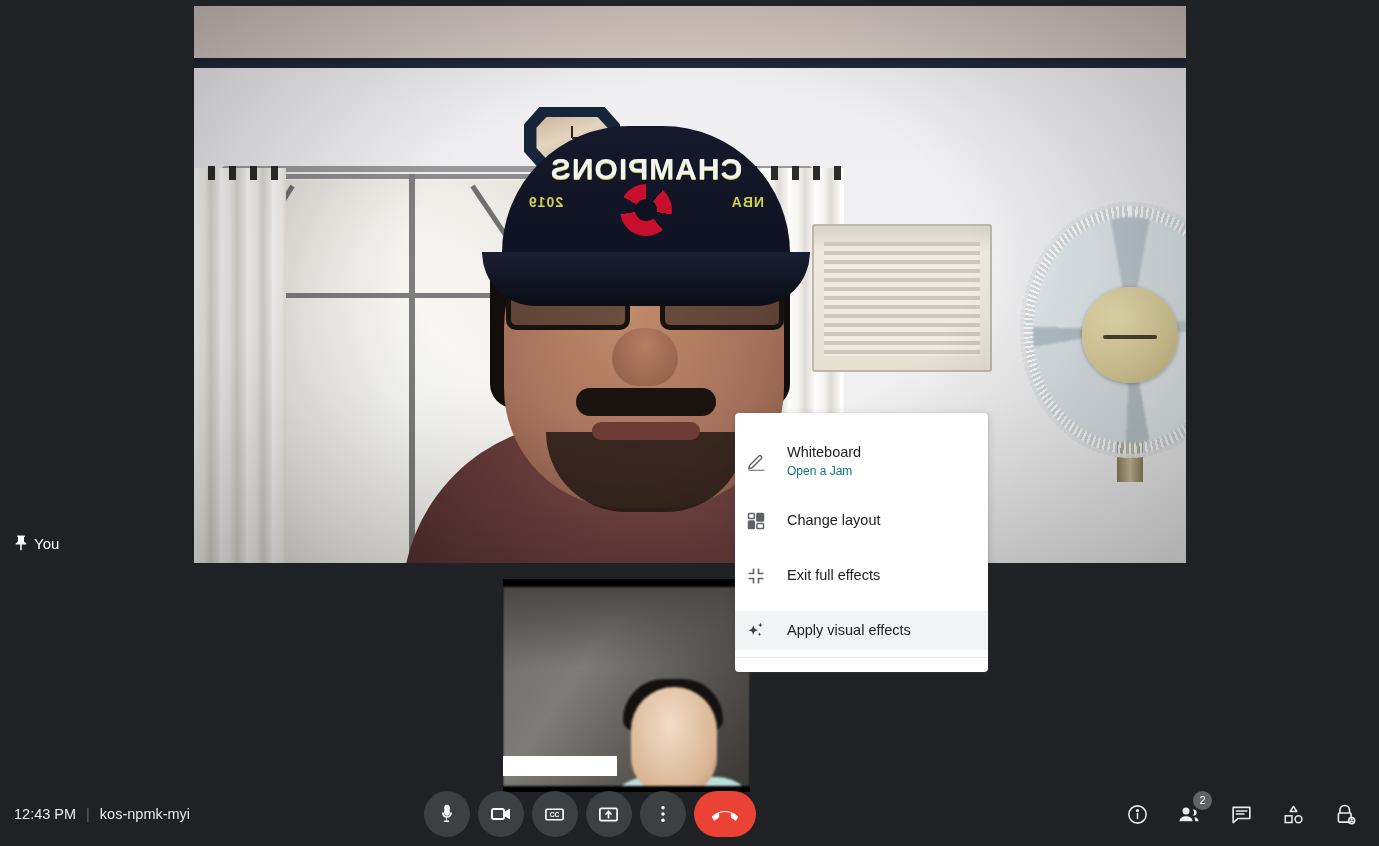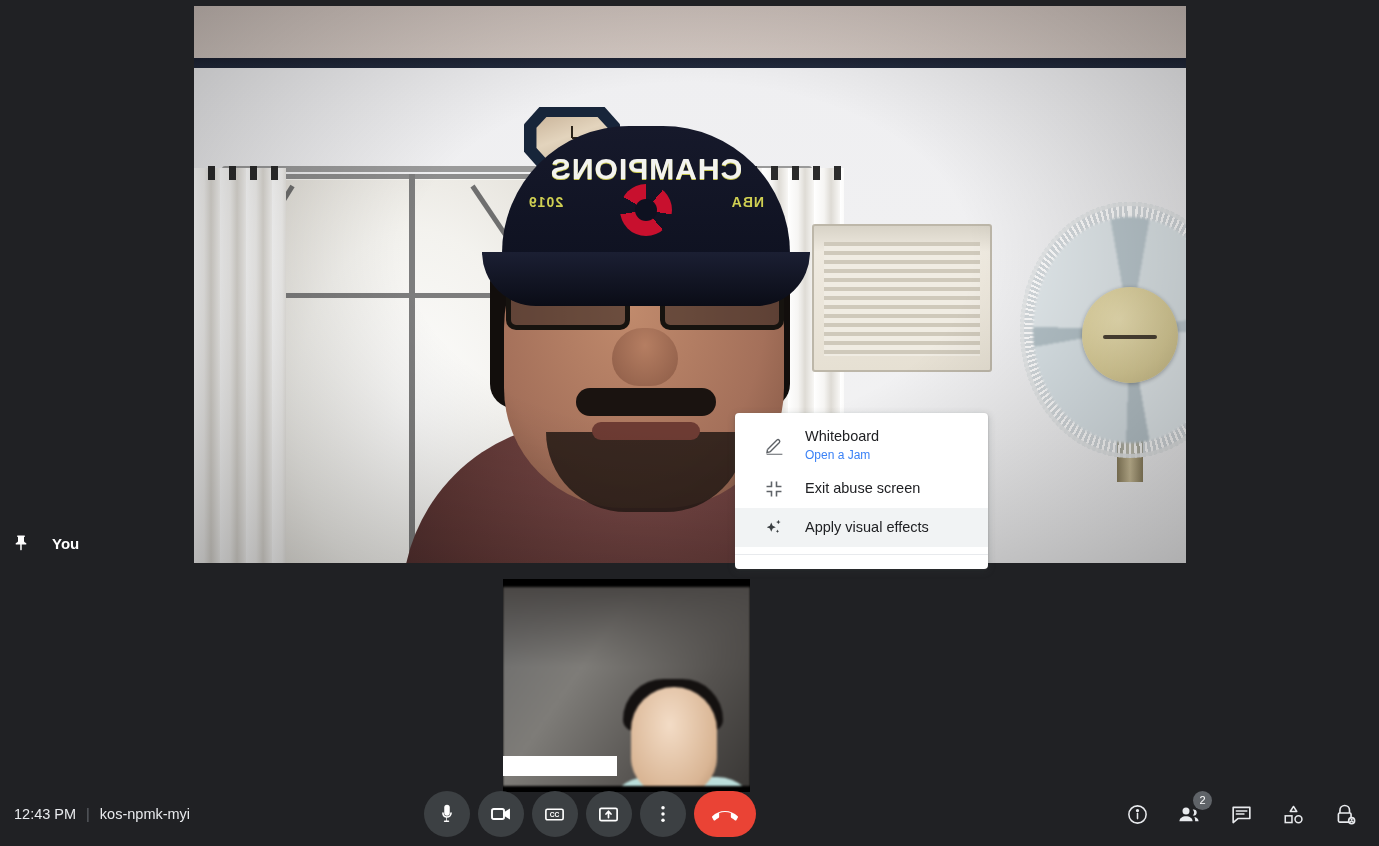--- a/index.html
+++ b/index.html
@@ -247,22 +247,22 @@
     filter:blur(.3px);
   }
   .cap .logo::after{
     content:""; position:absolute; left:28%; top:28%; width:44%; height:44%;
     border-radius:50%; background:#0e1120;
   }
 
   
   #pin-label{
     position:absolute; left:12px; top:531px;
-    display:flex; align-items:center; gap:22px;
-    font-size:15px; color:#fff;font-weight:bold;
+    display:flex; align-items:center; gap:4px;
+    font-size:15px; color:#fff;
   }
   #pin-label .pin-ico{ width:18px; height:24px; display:block; }
 
   
   #self-tile{
     position:absolute;
     left:503px; top:579px;
     width:247px; height:213px;
     background:#000;
     overflow:hidden;
@@ -305,40 +305,41 @@
     border-radius:4px;
     box-shadow:0 2px 6px 2px rgba(60,64,67,.15), 0 1px 2px rgba(60,64,67,.3);
     padding:8px 0 8px 0;
     color:#202124;
     z-index:40;
     overflow:hidden;
   }
   .menu-item{
     display:flex; align-items:center;
     min-height:39px;
-    padding:0 16px 0 26px;
+    padding:0 16px 0 8px;
     cursor:pointer;
     background:transparent;
+    margin-top:16px;
   }
   .menu-item.tall{ min-height:48px; align-items:center; }
   .menu-item.highlight{ background:#f1f3f4; }
   .menu-item .mi-ico{
     width:26px; min-width:26px; height:24px;
     display:flex; align-items:center; justify-content:center;
     margin-right:18px;
     color:#5f6368;
   }
   .menu-item .mi-txt{
     display:flex; flex-direction:column; justify-content:center;
   }
   .menu-item .mi-label{
     font-size:14.5px; color:#202124; line-height:19px;
   }
   .menu-item .mi-sub{
-    font-size:12px; color:#3b82f6; line-height:16px; margin-top:1px;
+    font-size:12px; color:#0f766e; line-height:16px; margin-top:1px;
   }
   .menu-divider{
     height:1px; background:#e8eaed; margin:7px 0 6px 0;
   }
 
   
   #bottom-bar{
     position:absolute; left:0; right:0; bottom:0; height:64px;
     display:flex; align-items:center;
     z-index:30;
@@ -483,32 +484,45 @@
           <path d="M4 16.5 3.4 20l3.4-.7"></path>
           <path d="M3 22h18" stroke-width="1.4"></path>
         </svg>
       </span>
       <span class="mi-txt">
         <span class="mi-label">Whiteboard</span>
         <span class="mi-sub">Open a Jam</span>
       </span>
     </div>
 
+    <div class="menu-item">
+      <span class="mi-ico">
+        <svg viewBox="0 0 24 24" width="20" height="20" fill="none" stroke="#5f6368" stroke-width="1.8">
+          <rect x="3" y="3" width="7" height="6" rx="1"></rect>
+          <rect x="13" y="3" width="8" height="9" rx="1" fill="#5f6368"></rect>
+          <rect x="3" y="12" width="7" height="9" rx="1" fill="#5f6368"></rect>
+          <rect x="13" y="15" width="8" height="6" rx="1"></rect>
+        </svg>
+      </span>
+      <span class="mi-txt">
+        <span class="mi-label">Change layout</span>
+      </span>
+    </div>
 
     <div class="menu-item">
       <span class="mi-ico">
         <svg viewBox="0 0 24 24" width="20" height="20" fill="none" stroke="#5f6368" stroke-width="1.9" stroke-linecap="square">
           <path d="M4 9h5V4"></path>
             <path d="M20 9h-5V4"></path>
           <path d="M4 15h5v5"></path>
             <path d="M20 15h-5v5"></path>
         </svg>
       </span>
       <span class="mi-txt">
-        <span class="mi-label">Exit abuse screen</span>
+        <span class="mi-label">Exit full effects</span>
       </span>
     </div>
 
     <div class="menu-item highlight">
       <span class="mi-ico">
         <svg viewBox="0 0 24 24" width="21" height="21" fill="#3c4043">
           <path d="M8.3 6.4 9.9 10l3.6 1.6-3.6 1.6-1.6 3.6-1.6-3.6L3.1 11.6 6.7 10z"></path>
           <path d="M16.4 3.2l.8 1.8 1.8.8-1.8.8-.8 1.8-.8-1.8-1.8-.8 1.8-.8z"></path>
           <path d="M15.4 14.2l.6 1.4 1.4.6-1.4.6-.6 1.4-.6-1.4-1.4-.6 1.4-.6z"></path>
         </svg>

